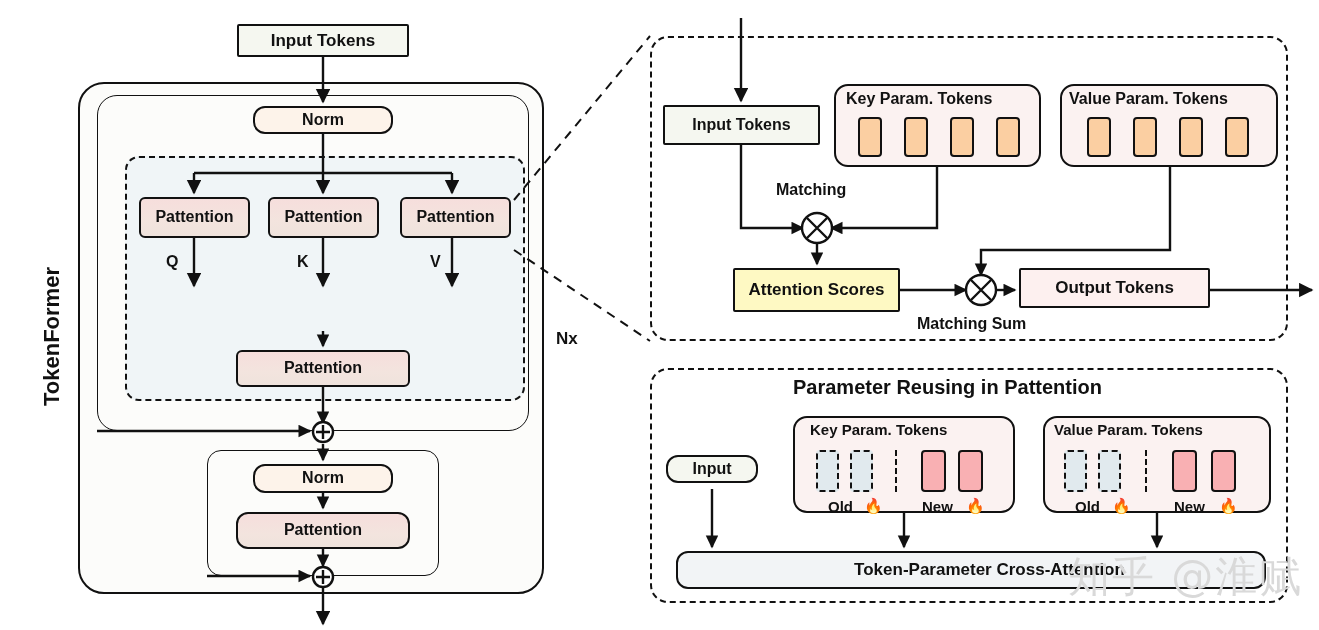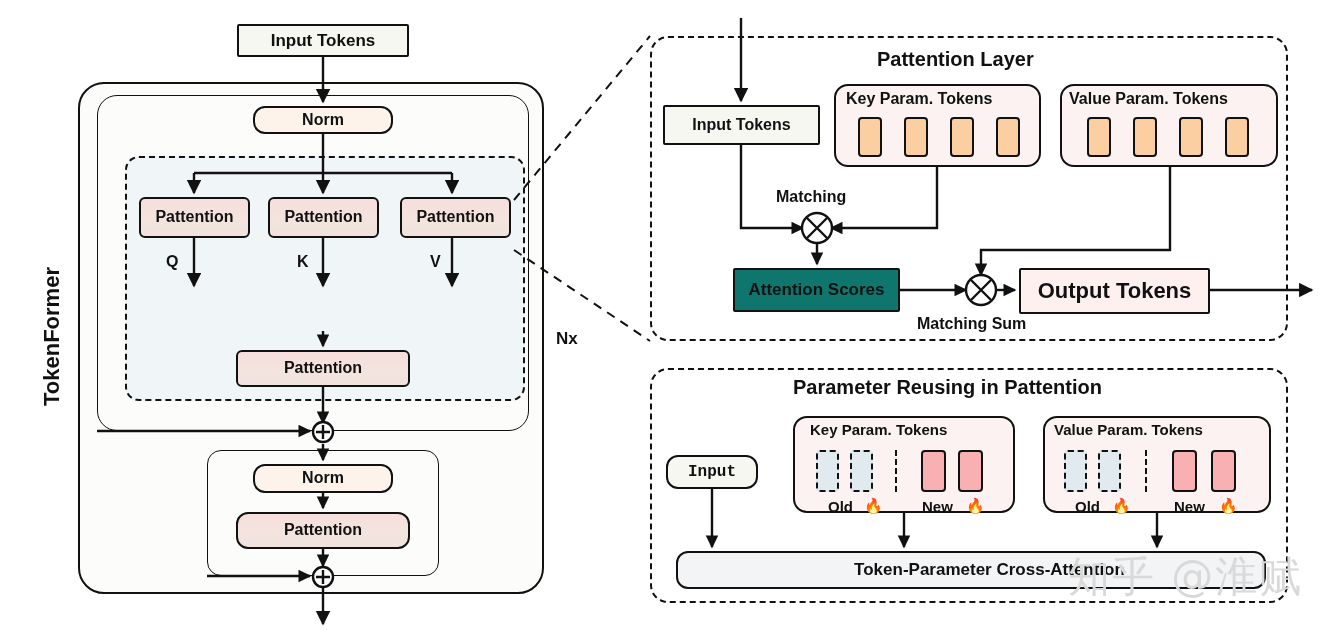--- a/index.html
+++ b/index.html
@@ -13,21 +13,21 @@
   .r10{border-radius:2px;}
   .r8{border-radius:12px;}
   .r6{border-radius:6px;}
   .r14{border-radius:14px;}
 
   
   .f-input{background:#f5f7f0;}
   .f-norm{background:#fdf3ea;}
   .f-patt{background:linear-gradient(180deg,#f6dedc 0%,#f3e4de 60%,#efe3dc 100%);}
   .f-tta{background:#eef2f6;}
-  .f-scores{background:#0f766e;}
+  .f-scores{background:#fef9c3;}
   .f-output{background:#fdf0ef;}
   .f-group{background:#fbf2f1;}
   .f-tpca{background:#f2f4f6;padding-left:37px;}
 
   
   .plain{position:absolute;box-sizing:border-box;}
   .outerRound{border:2.5px solid #111;border-radius:26px;background:#fcfcfa;}
   .innerRound{border:1.6px solid #111;border-radius:20px;background:transparent;}
   .resRound{border:1.6px solid #111;border-radius:14px;background:transparent;}
   .dashRegion{border:2.2px dashed #111;border-radius:14px;background:#f0f5f7;}
@@ -84,51 +84,50 @@
 
 
   <div class="box r6 f-patt" style="left:236px;top:350px;width:174px;height:37px;font-size:16px;">Pattention</div>
 
   <div class="box r8 f-norm" style="left:253px;top:464px;width:140px;height:29px;font-size:16px;">Norm</div>
 
   <div class="box r8 f-patt" style="left:236px;top:512px;width:174px;height:37px;font-size:16px;">Pattention</div>
 
   <div class="plain dashPanel" style="left:650px;top:36px;width:638px;height:305px;"></div>
 
-  <div class="lbl" style="left:877px;top:48px;font-size:20px;">Pattention Layer</div>
 
   <div class="box r10 f-input" style="left:663px;top:105px;width:157px;height:40px;font-size:16px;">Input Tokens</div>
 
   <div class="box r14 f-group" style="left:834px;top:84px;width:207px;height:83px;"></div>
   <div class="lbl" style="left:846px;top:90px;font-size:16px;">Key Param. Tokens</div>
   <div class="chip chip-orange" style="left:858px;top:117px;width:24px;height:40px;"></div>
   <div class="chip chip-orange" style="left:904px;top:117px;width:24px;height:40px;"></div>
   <div class="chip chip-orange" style="left:950px;top:117px;width:24px;height:40px;"></div>
   <div class="chip chip-orange" style="left:996px;top:117px;width:24px;height:40px;"></div>
 
   <div class="box r14 f-group" style="left:1060px;top:84px;width:218px;height:83px;"></div>
   <div class="lbl" style="left:1069px;top:90px;font-size:16px;">Value Param. Tokens</div>
   <div class="chip chip-orange" style="left:1087px;top:117px;width:24px;height:40px;"></div>
   <div class="chip chip-orange" style="left:1133px;top:117px;width:24px;height:40px;"></div>
   <div class="chip chip-orange" style="left:1179px;top:117px;width:24px;height:40px;"></div>
   <div class="chip chip-orange" style="left:1225px;top:117px;width:24px;height:40px;"></div>
 
-  <div class="lbl" style="left:776px;top:188px;font-size:16px;">Matching</div>
+  <div class="lbl" style="left:776px;top:181px;font-size:16px;">Matching</div>
 
   <div class="box r10 f-scores" style="left:733px;top:268px;width:167px;height:44px;font-size:17px;">Attention Scores</div>
 
   <div class="lbl" style="left:917px;top:315px;font-size:16px;">Matching Sum</div>
 
-  <div class="box r10 f-output" style="left:1019px;top:268px;width:191px;height:46px;font-size:22px;">Output Tokens</div>
+  <div class="box r10 f-output" style="left:1019px;top:268px;width:191px;height:40px;font-size:17px;">Output Tokens</div>
 
   <div class="plain dashPanel" style="left:650px;top:368px;width:638px;height:235px;"></div>
 
   <div class="lbl" style="left:793px;top:376px;font-size:20px;">Parameter Reusing in Pattention</div>
 
-  <div class="box r8 f-input" style="left:666px;top:455px;width:92px;height:34px;font-size:16px;font-family:Liberation Mono, monospace;">Input</div>
+  <div class="box r8 f-input" style="left:666px;top:455px;width:92px;height:28px;font-size:16px;">Input</div>
 
   <div class="box r14 f-group" style="left:793px;top:416px;width:222px;height:97px;"></div>
   <div class="lbl" style="left:810px;top:421px;font-size:15px;">Key Param. Tokens</div>
   <div class="chip chip-old" style="left:816px;top:450px;width:23px;height:42px;"></div>
   <div class="chip chip-old" style="left:850px;top:450px;width:23px;height:42px;"></div>
   <div class="vdash" style="left:895px;top:450px;height:42px;"></div>
   <div class="chip chip-new" style="left:921px;top:450px;width:25px;height:42px;"></div>
   <div class="chip chip-new" style="left:958px;top:450px;width:25px;height:42px;"></div>
   <div class="lbl" style="left:828px;top:498px;font-size:15px;">Old</div>
   <div class="flame" style="left:864px;top:498px;">🔥</div>

